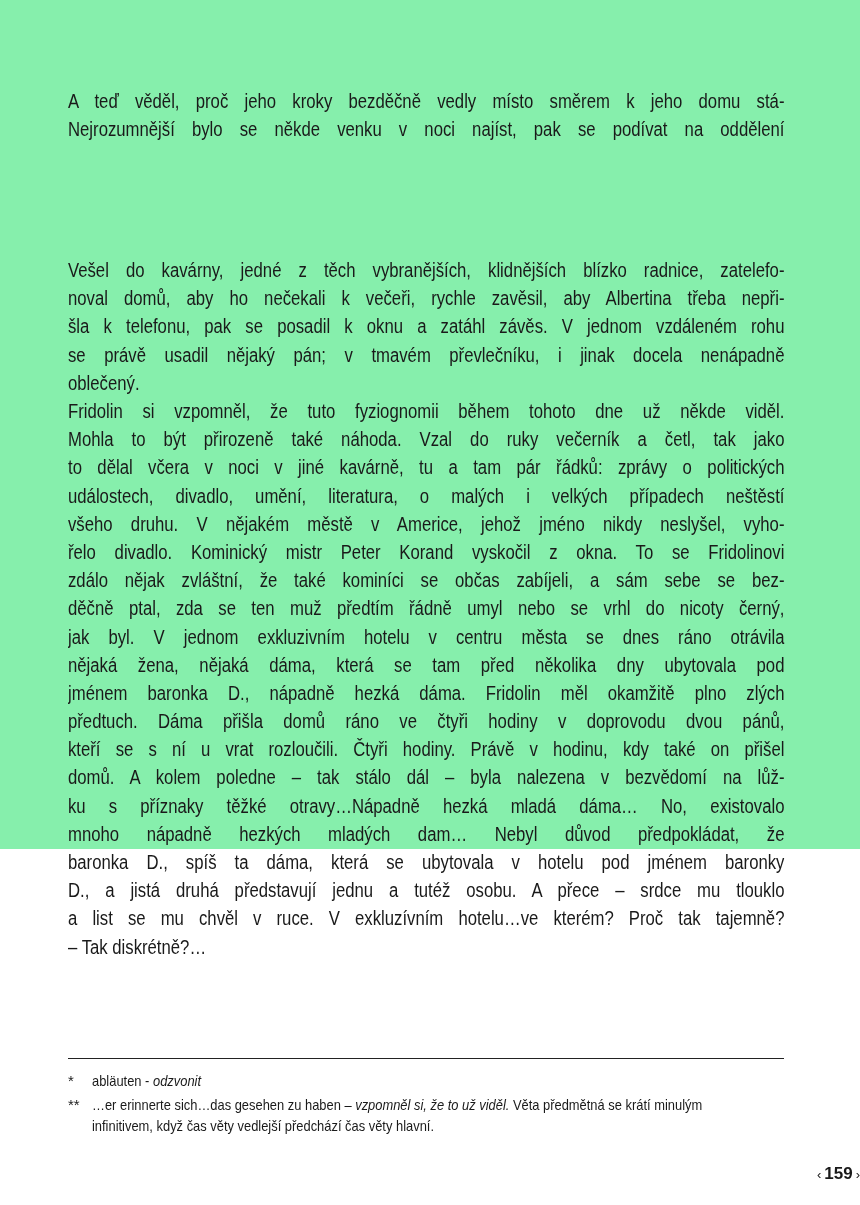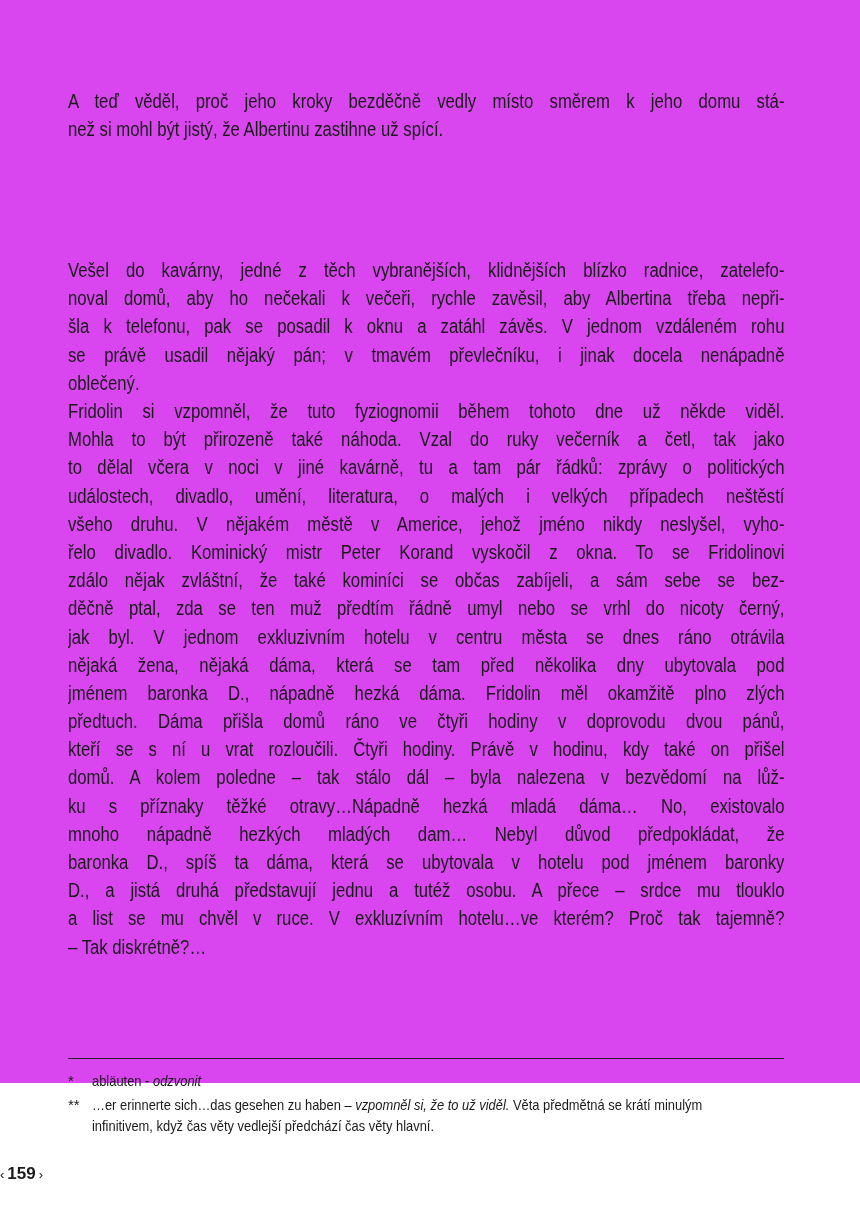--- a/index.html
+++ b/index.html
@@ -1,17 +1,17 @@
 <!DOCTYPE html>
 <html><head>
 <meta charset="utf-8">
 <style>
   html, body { margin: 0; padding: 0; background: #ffffff; }
   body { width: 860px; height: 1205px; position: relative; overflow: hidden; }
-  .page { position: absolute; left: 0; top: 0; width: 860px; height: 1083px; background: #d946ef; }
+  .page { position: absolute; left: 0; top: 0; width: 860px; height: 849px; background: #86efac; }
   .para { position: absolute; left: 68px; width: 716px; }
   .line-wrap { position: relative; height: 28.2px; }
   .line-wrap .t {
     position: absolute; left: 0; top: 0; width: 836px;
     transform: scaleX(0.857); transform-origin: left top;
     font-family: "Liberation Sans", sans-serif; font-size: 19.5px;
     line-height: 28.2px; color: #1a1a1a;
     text-align: justify; text-align-last: justify; white-space: normal; height: 28.2px; overflow: hidden;
   }
   .line-wrap.last .t { text-align-last: left; }
@@ -19,37 +19,37 @@
   .fn {
     position: absolute; left: 68px; width: 716px;
     font-family: "Liberation Sans", sans-serif; font-size: 15px; color: #1a1a1a;
   }
   .fn-row { position: relative; height: 21px; }
   .fn-mark { position: absolute; left: 0; top: 0; width: 22px; line-height: 21px; }
   .fn-body { position: absolute; left: 24px; top: 0; width: 800px; transform: scaleX(0.86); transform-origin: left top; line-height: 21px; white-space: nowrap; }
   .fn-body2 { position: absolute; left: 24px; top: 21px; width: 800px; transform: scaleX(0.86); transform-origin: left top; line-height: 21px; white-space: nowrap; }
   .fn-body em, .fn-body2 em { font-style: italic; }
   .page-number {
-    position: absolute; left: 0; width: 860px; top: 1164px; text-align: left;
+    position: absolute; left: 0; width: 860px; top: 1164px; text-align: right;
     font-family: "Liberation Sans", sans-serif; font-size: 17px; color: #1a1a1a;
   }
   .page-number .num { font-weight: bold; margin: 0 3px; }
   .page-number .br { font-size: 13px; }
 </style>
 </head>
 <body>
 
 <div class="page">
 
   <div class="para" id="p0" style="top:87px;">
       <div class="line-wrap">
         <div class="t">A teď věděl, proč jeho kroky bezděčně vedly místo směrem k jeho domu stá-</div>
       </div>
-      <div class="line-wrap last">
-        <div class="t">než si mohl být jistý, že Albertinu zastihne už spící.</div>
+      <div class="line-wrap">
+        <div class="t">Nejrozumnější  bylo se někde venku v noci najíst, pak se podívat na oddělení</div>
       </div>
     </div>
   <div class="para" id="p1" style="top:256px;">
       <div class="line-wrap">
         <div class="t">Vešel do kavárny, jedné z těch vybranějších, klidnějších blízko radnice, zatelefo-</div>
       </div>
       <div class="line-wrap">
         <div class="t">noval domů, aby ho nečekali k večeři, rychle zavěsil, aby Albertina třeba nepři-</div>
       </div>
       <div class="line-wrap">

